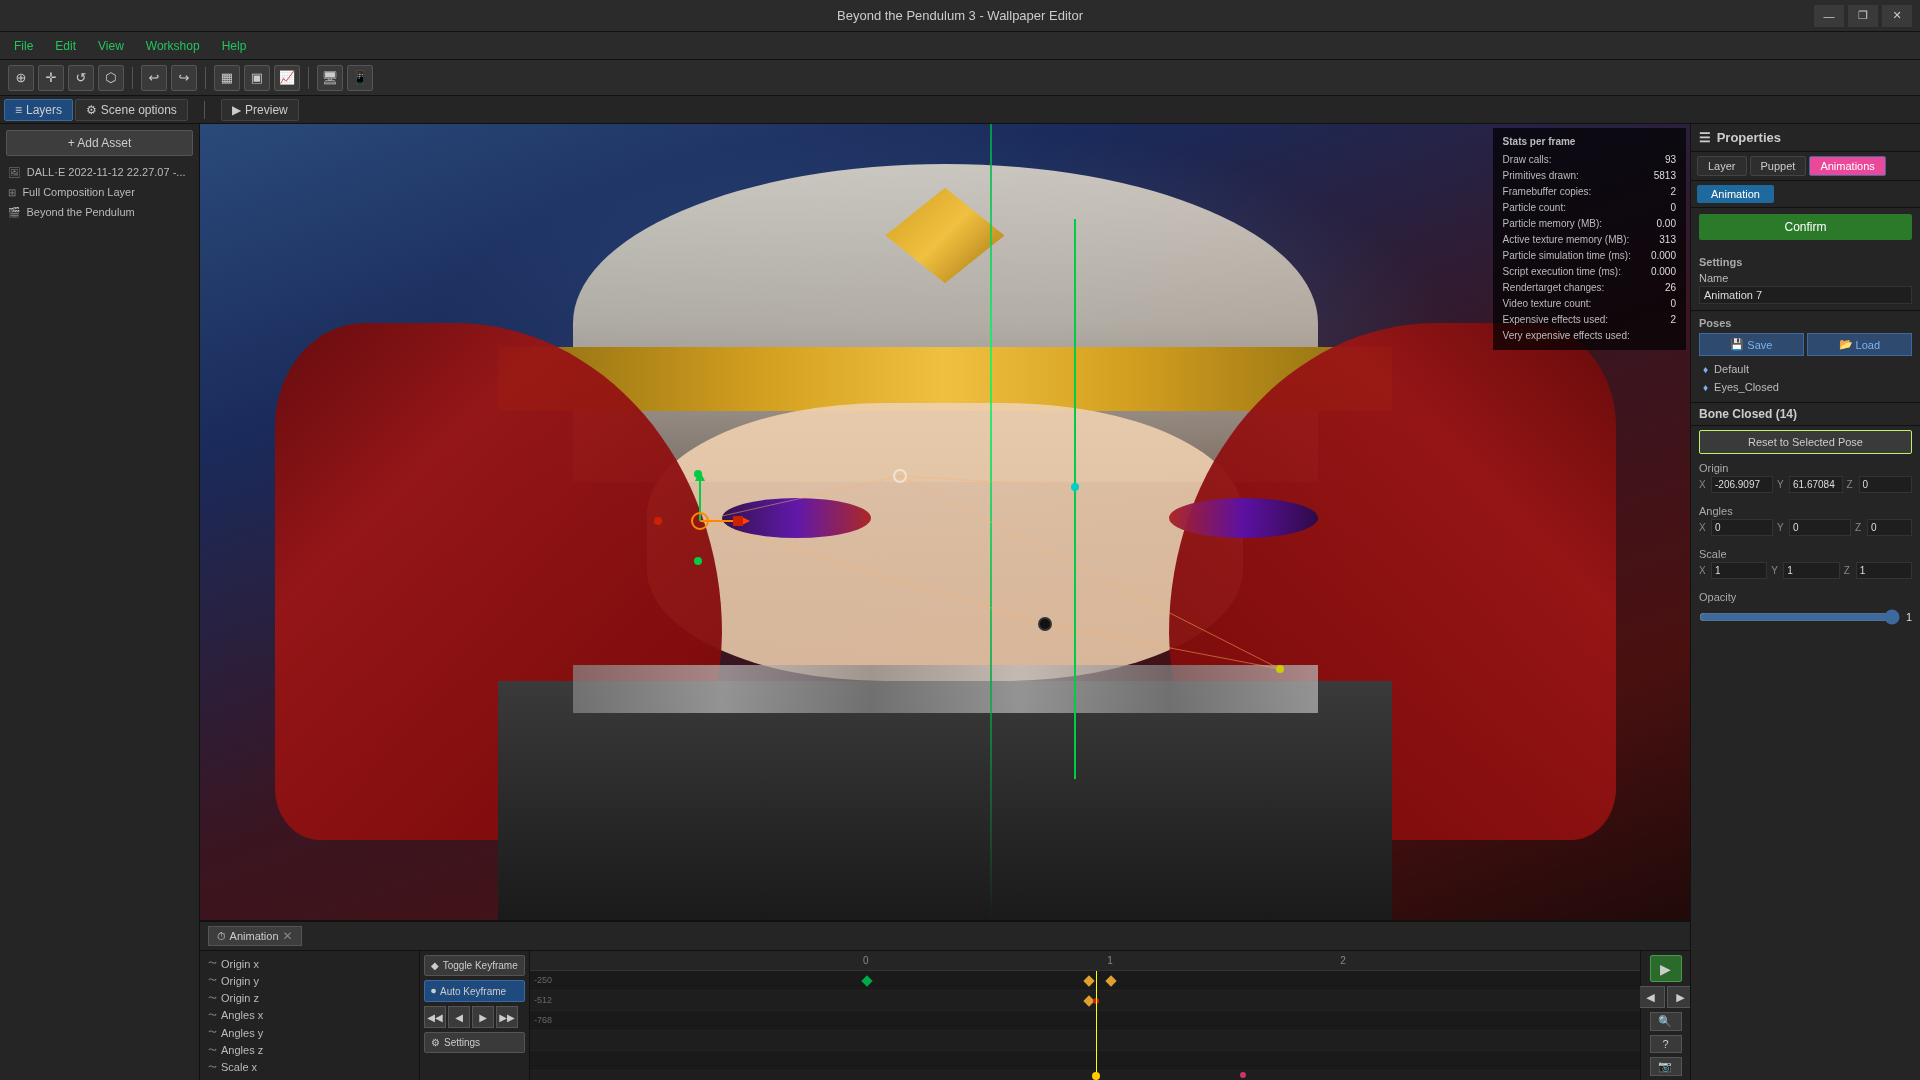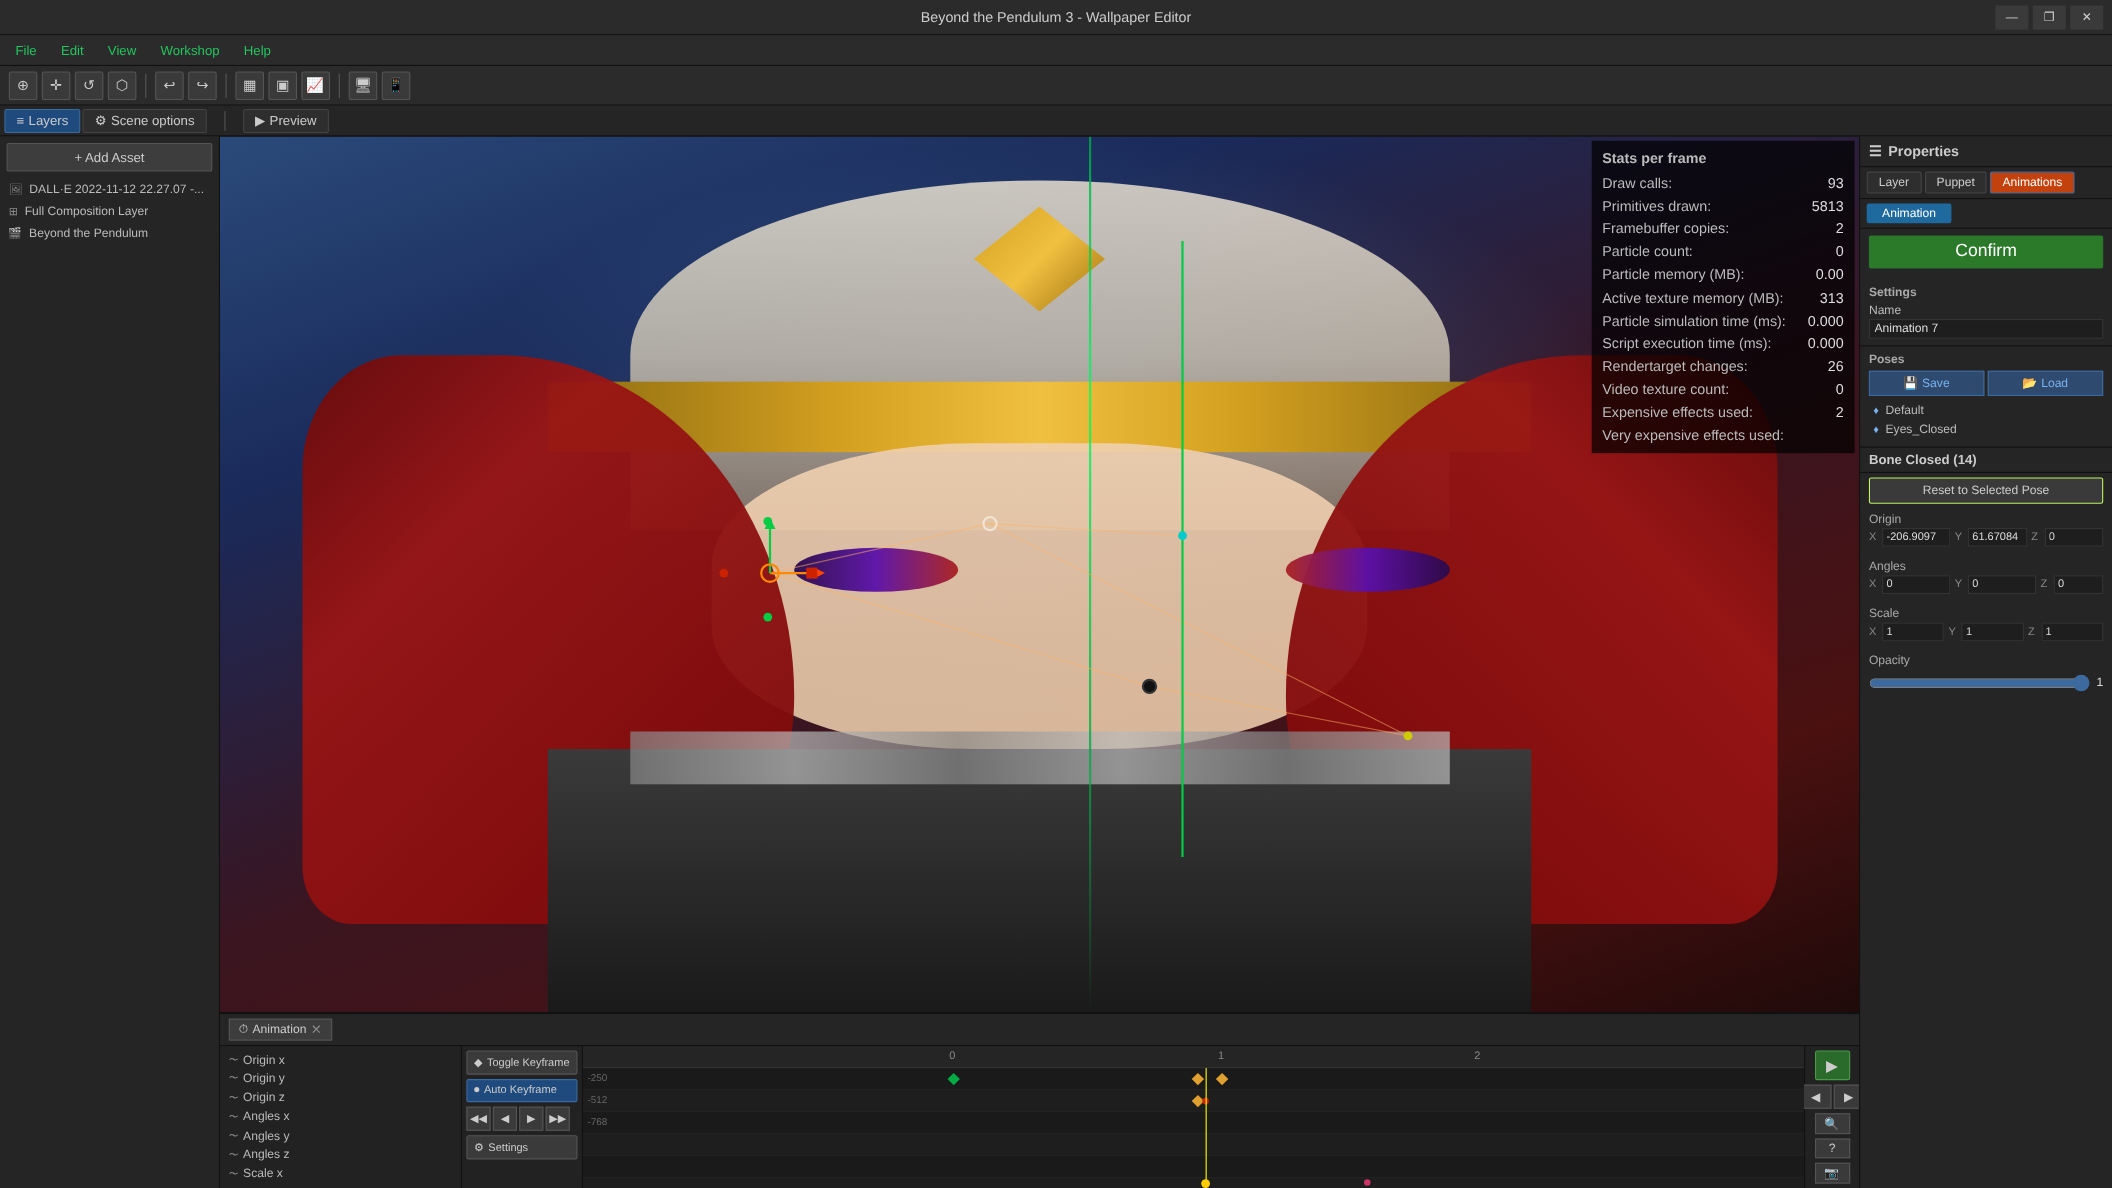--- a/index.html
+++ b/index.html
@@ -31,21 +31,21 @@
     .tab-separator { width: 1px; height: 18px; background: #555; margin: 0 8px; }
 
     
     #left-panel { width: 200px; background: #252525; border-right: 1px solid #111; display: flex; flex-direction: column; flex-shrink: 0; }
     .add-asset-btn { margin: 6px; padding: 5px 8px; background: #3d3d3d; border: 1px solid #555; color: #ccc; cursor: pointer; text-align: center; border-radius: 2px; font-size: 12px; }
     .layer-item { display: flex; align-items: center; gap: 6px; padding: 4px 8px; color: #bbb; font-size: 11px; cursor: pointer; }
     .layer-item .layer-icon { font-size: 10px; color: #888; }
     #canvas-viewport { flex: 1; position: relative; background: #000; overflow: hidden; }
 
     
-    #stats-overlay { position: absolute; top: 4px; right: 4px; background: rgba(0,0,0,0.7); padding: 6px 10px; font-size: 13px; color: #bbb; line-height: 1.6; }
+    #stats-overlay { position: absolute; top: 4px; right: 4px; background: rgba(0,0,0,0.7); padding: 6px 10px; font-size: 10px; color: #bbb; line-height: 1.6; }
     #stats-overlay .stat-row { display: flex; justify-content: space-between; gap: 20px; }
     #stats-overlay .stat-row span:last-child { color: #ddd; }
 
     
     #animation-panel { height: 160px; background: #1e1e1e; border-top: 2px solid #111; display: flex; flex-direction: column; }
     #anim-header { display: flex; align-items: center; padding: 4px 8px; background: #252525; border-bottom: 1px solid #111; gap: 8px; }
     #anim-header .anim-tab { display: flex; align-items: center; gap: 4px; padding: 2px 8px; background: #3d3d3d; border: 1px solid #555; color: #ccc; font-size: 11px; cursor: pointer; }
     #anim-header .close-btn { color: #888; cursor: pointer; font-size: 12px; }
     #anim-body { display: flex; flex: 1; overflow: hidden; }
     #anim-tracks { width: 220px; background: #222; border-right: 1px solid #111; display: flex; flex-direction: column; padding: 4px 0; flex-shrink: 0; }
@@ -63,25 +63,25 @@
     .pb-btn-small { width: 28px; height: 22px; background: #3a3a3a; border: 1px solid #555; color: #ccc; font-size: 11px; cursor: pointer; display: flex; align-items: center; justify-content: center; }
 
     
     #right-panel { width: 230px; background: #252525; border-left: 1px solid #111; display: flex; flex-direction: column; flex-shrink: 0; overflow-y: auto; }
     #right-panel::-webkit-scrollbar { width: 6px; }
     #right-panel::-webkit-scrollbar-track { background: #1e1e1e; }
     #right-panel::-webkit-scrollbar-thumb { background: #444; }
     .rp-header { padding: 6px 8px; font-size: 13px; color: #ccc; font-weight: bold; border-bottom: 1px solid #111; display: flex; align-items: center; gap: 6px; }
     .rp-tabs { display: flex; align-items: center; padding: 4px 6px; gap: 3px; border-bottom: 1px solid #111; }
     .rp-tab { padding: 3px 10px; background: #2e2e2e; border: 1px solid #444; color: #ccc; cursor: pointer; font-size: 11px; border-radius: 2px; }
-    .rp-tab.active { background: #c2410c; border-color: #3d6a9e; color: #fff; }
+    .rp-tab.active { background: #ec4899; border-color: #3d6a9e; color: #fff; }
     .rp-tab.active-anim { background: #1e6a9e; border: none; color: #fff; }
     .rp-section { padding: 6px 8px; border-bottom: 1px solid #111; }
     .rp-section-title { font-size: 11px; color: #aaa; margin-bottom: 4px; font-weight: bold; }
-    .rp-confirm-btn { width: 100%; padding: 6px; background: #2a7a2a; border: none; color: #fff; cursor: pointer; font-size: 16px; border-radius: 2px; margin-bottom: 4px; }
+    .rp-confirm-btn { width: 100%; padding: 6px; background: #2a7a2a; border: none; color: #fff; cursor: pointer; font-size: 12px; border-radius: 2px; margin-bottom: 4px; }
     .rp-action-btn { width: 100%; padding: 5px; background: #1e4a7e; border: 1px solid #3d6a9e; color: #fff; cursor: pointer; font-size: 11px; border-radius: 2px; }
     .rp-label { font-size: 11px; color: #bbb; margin-bottom: 2px; }
     .rp-name-val { font-size: 11px; color: #ddd; padding: 2px 4px; background: #1e1e1e; border: 1px solid #333; width: 100%; }
     .poses-row { display: flex; gap: 3px; margin-bottom: 4px; }
     .poses-btn { flex: 1; padding: 4px; border: 1px solid #444; cursor: pointer; font-size: 11px; display: flex; align-items: center; justify-content: center; gap: 3px; }
     .poses-btn.save { background: #2e4a6e; border-color: #3d6a9e; color: #7ab3f0; }
     .poses-btn.load { background: #2e4a6e; border-color: #3d6a9e; color: #7ab3f0; }
     .pose-item { display: flex; align-items: center; gap: 6px; padding: 3px 4px; font-size: 11px; color: #bbb; cursor: pointer; }
     .pose-item .pose-icon { color: #7ab3f0; font-size: 10px; }
     .bone-header { font-size: 12px; color: #ccc; font-weight: bold; padding: 4px 8px; border-bottom: 1px solid #111; }

